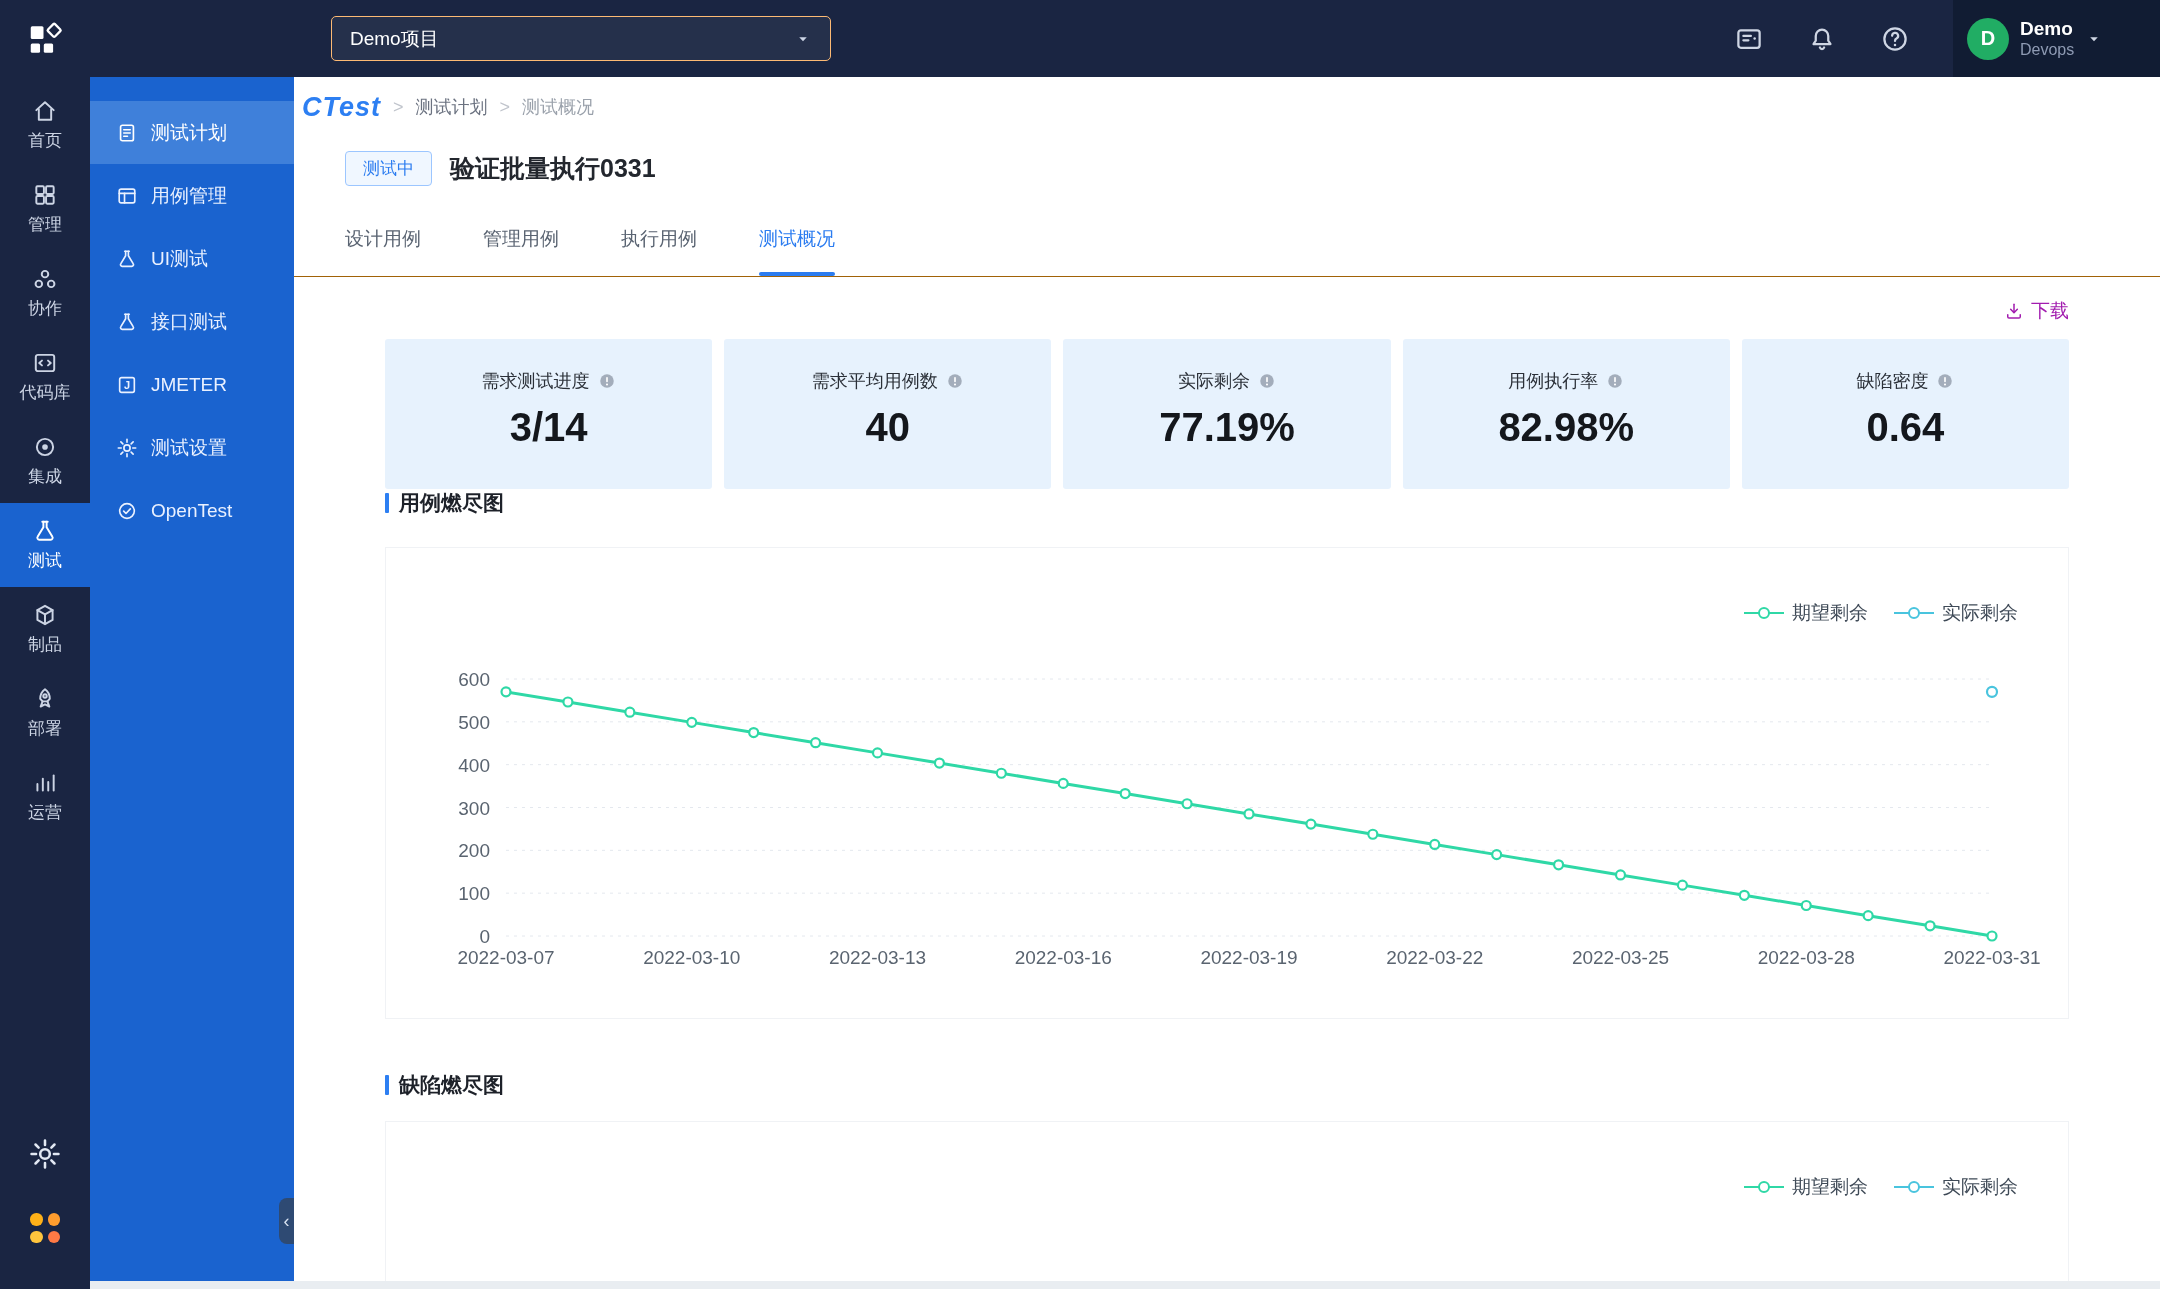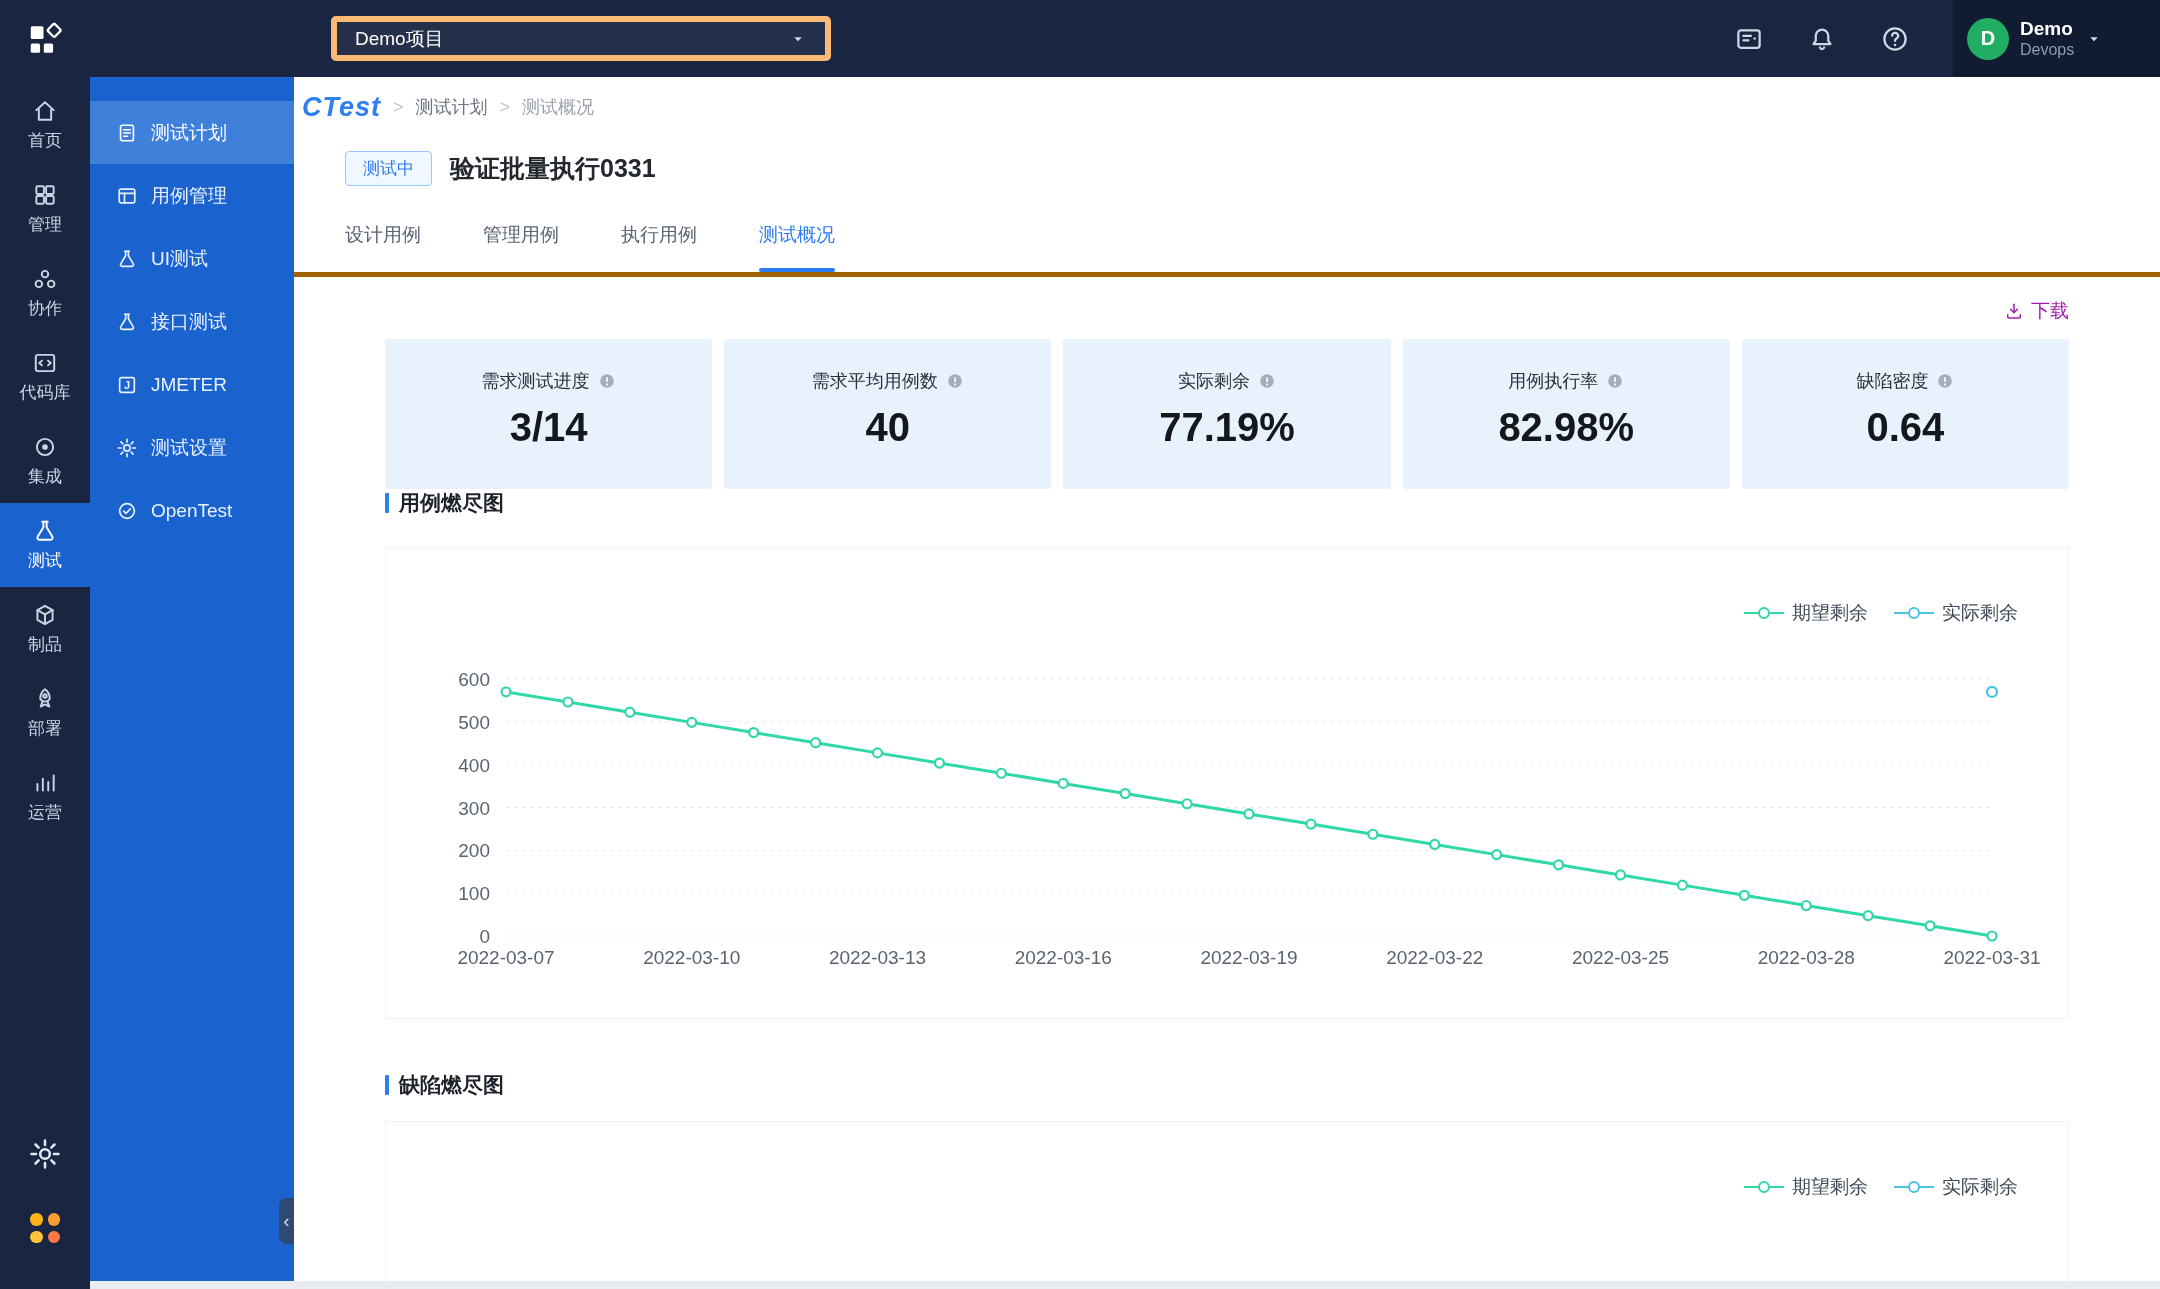--- a/index.html
+++ b/index.html
@@ -5,21 +5,21 @@
 *{margin:0;padding:0;box-sizing:border-box}
 html,body{width:2160px;height:1289px;overflow:hidden}
 body{font-family:"Liberation Sans","DejaVu Sans",sans-serif;background:#fff;position:relative;color:#333}
 .icon{display:inline-flex;align-items:center;justify-content:center}
 .icon svg{width:100%;height:100%;fill:none;stroke:currentColor;stroke-width:1.8;stroke-linecap:round;stroke-linejoin:round}
 
 
 .topbar{position:absolute;top:0;left:0;width:2160px;height:77px;background:#1a2542;display:flex;align-items:center;z-index:5}
 .logo-box{width:90px;display:flex;justify-content:center;color:#fff}
 .logo-box .icon{width:36px;height:36px}
-.project-select{margin-left:241px;width:500px;height:45px;border:6px solid #fdba74;border-radius:5px;display:flex;align-items:center;padding:0 18px;color:#fff;font-size:19px;background:rgba(255,255,255,.05);cursor:pointer}
+.project-select{margin-left:241px;width:500px;height:45px;border:1px solid #fdba74;border-radius:5px;display:flex;align-items:center;padding:0 18px;color:#fff;font-size:19px;background:rgba(255,255,255,.05);cursor:pointer}
 .project-select .caret{margin-left:auto;width:18px;height:18px;color:#cdd5e6}
 .topbar-right{margin-left:auto;display:flex;align-items:center}
 .top-icon{width:30px;height:30px;color:#cfd6e4;margin-right:43px;cursor:pointer}
 .user-block{width:207px;height:77px;background:#111c33;display:flex;align-items:center;padding-left:14px;gap:11px;cursor:pointer}
 .avatar{width:42px;height:42px;border-radius:50%;background:#21ad64;color:#fff;font-size:20px;font-weight:bold;display:flex;align-items:center;justify-content:center;flex:none}
 .user-name{font-size:19px;font-weight:bold;color:#fff;line-height:1.2}
 .user-org{font-size:16px;color:#8e9ab3;line-height:1.2}
 .user-block .caret{width:18px;height:18px;color:#cfd6e4}
 
 
@@ -42,21 +42,21 @@
 
 .main{position:absolute;left:294px;top:77px;right:0;bottom:0;background:#fff}
 .breadcrumb-row{height:60px;display:flex;align-items:center;padding:0 8px;gap:12px}
 .brand{font-size:27px;font-weight:bold;font-style:italic;color:#2d7ff2;letter-spacing:1px;cursor:pointer}
 .crumb-sep{color:#c0c4cc;font-size:18px}
 .crumb{font-size:18px;color:#6b7280;cursor:pointer}
 .crumb.current{color:#9aa1ab}
 .title-row{height:62px;display:flex;align-items:center;padding:0 51px;gap:18px}
 .status-badge{border:1px solid #9cc6ff;color:#2b7cf0;background:#f0f7ff;border-radius:4px;font-size:17px;padding:5px 17px}
 .plan-title{font-size:25px;font-weight:bold;color:#23272e}
-.tabs-row{height:78px;display:flex;align-items:flex-end;padding:0 51px;border-bottom:5px solid #a16207}
+.tabs-row{height:78px;display:flex;align-items:flex-end;padding:0 51px;border-bottom:1px solid #a16207}
 .tab{font-size:19px;color:#5a6472;padding-bottom:24px;margin-right:62px;position:relative;cursor:pointer}
 .tab.active{color:#2b7cf0}
 .tab.active::after{content:"";position:absolute;left:0;right:0;bottom:0;height:4px;background:#2b7cf0;border-radius:2px}
 .content{padding:0 91px}
 .download-row{display:flex;justify-content:flex-end;align-items:center;margin-top:14px;height:40px;color:#a21caf;font-size:19px;gap:7px;cursor:pointer}
 .download-row .icon{width:20px;height:20px}
 .stats-row{display:flex;gap:12px;margin-top:8px}
 .stat-card{flex:1;height:150px;background:#e7f2fd;border-radius:3px;display:flex;flex-direction:column;align-items:center;padding-top:30px}
 .stat-label-row{display:flex;align-items:center;gap:8px;font-size:18px;color:#2b3038}
 .stat-label-row .icon{width:18px;height:18px}

